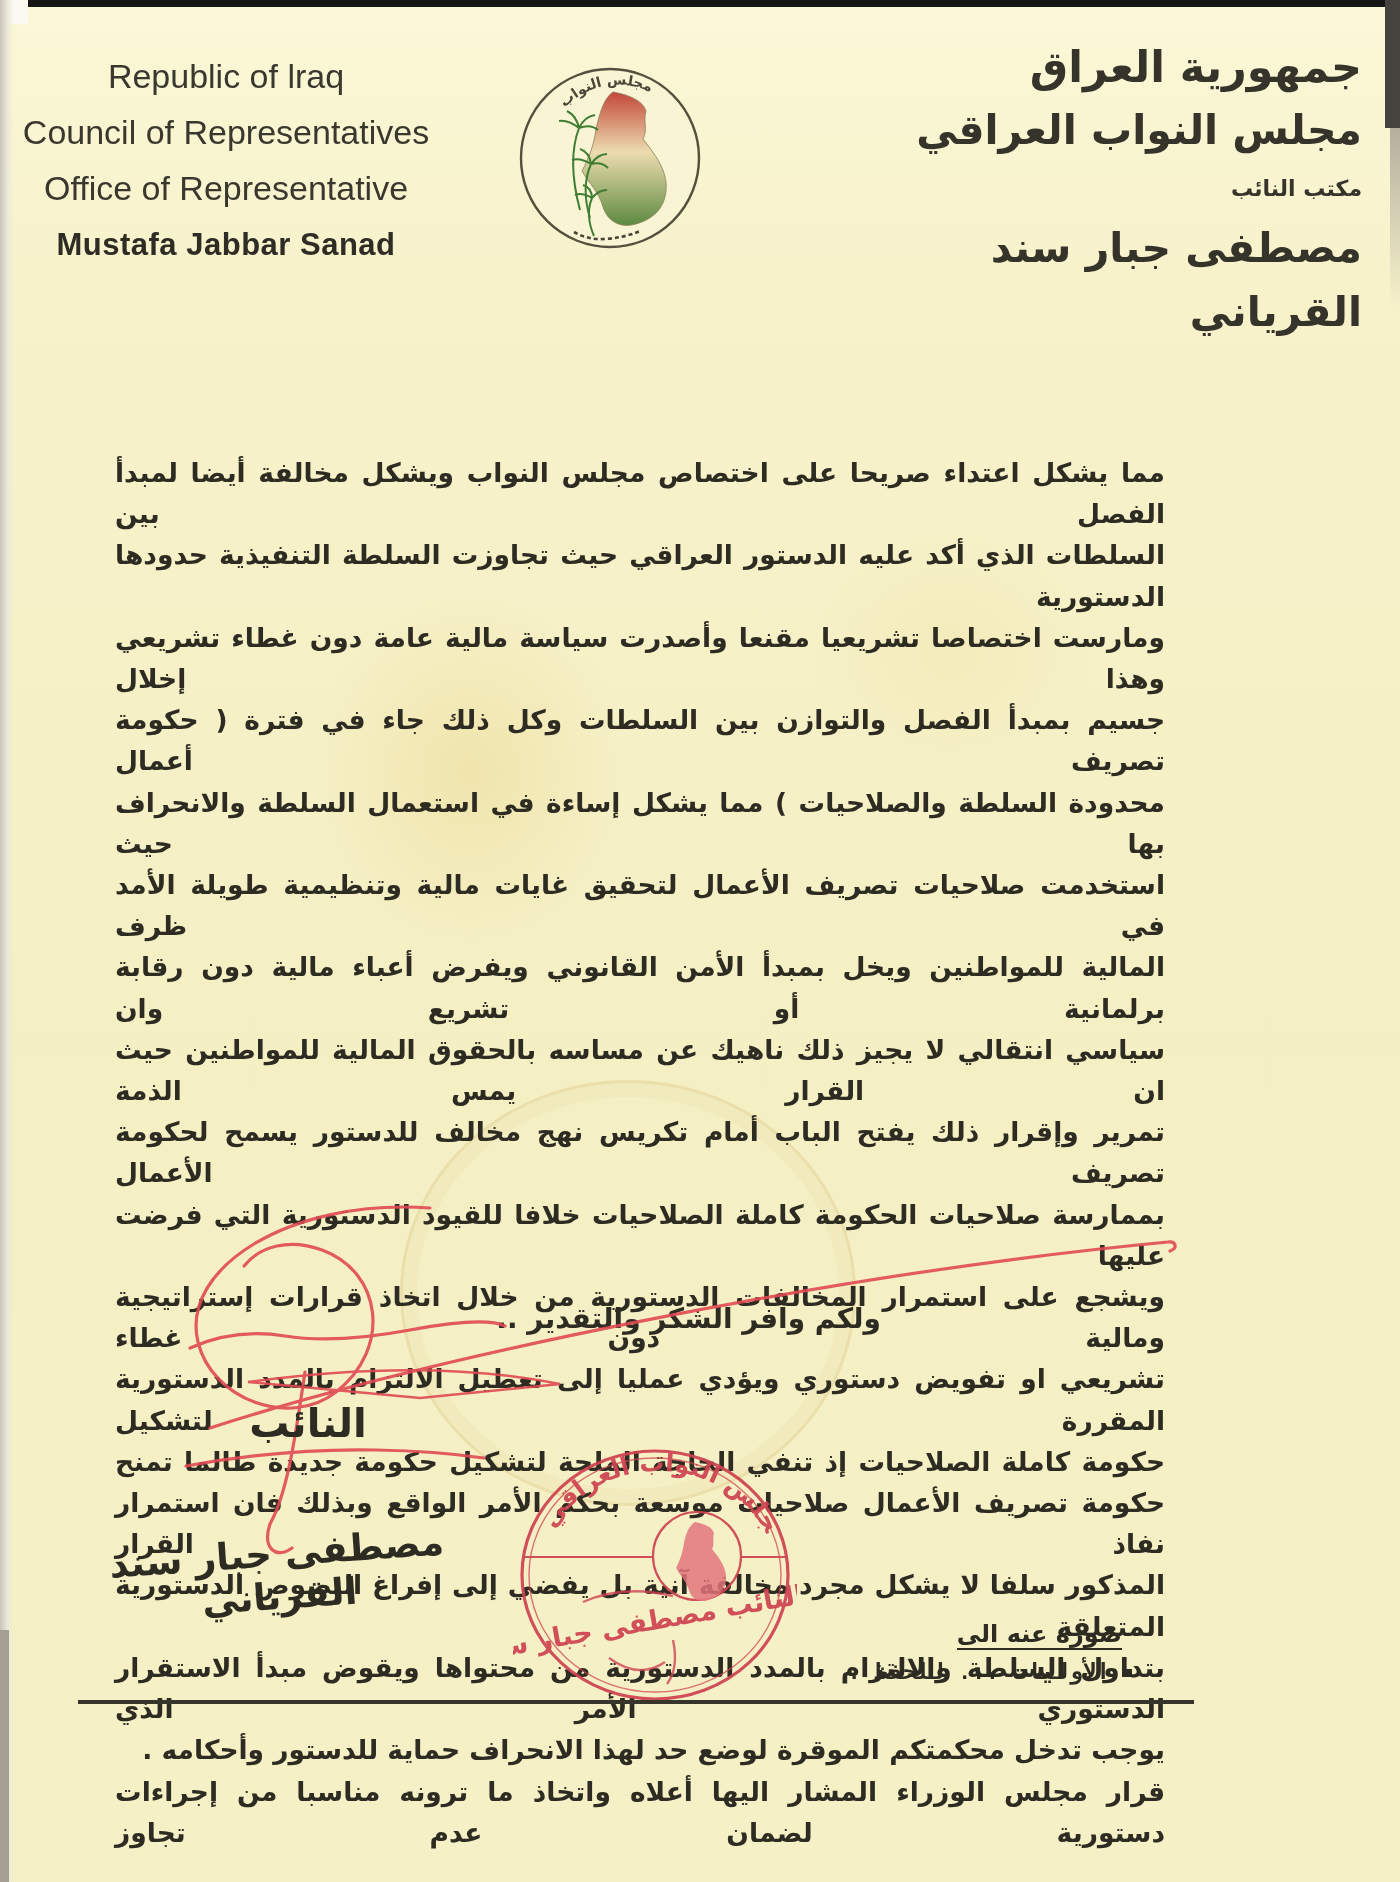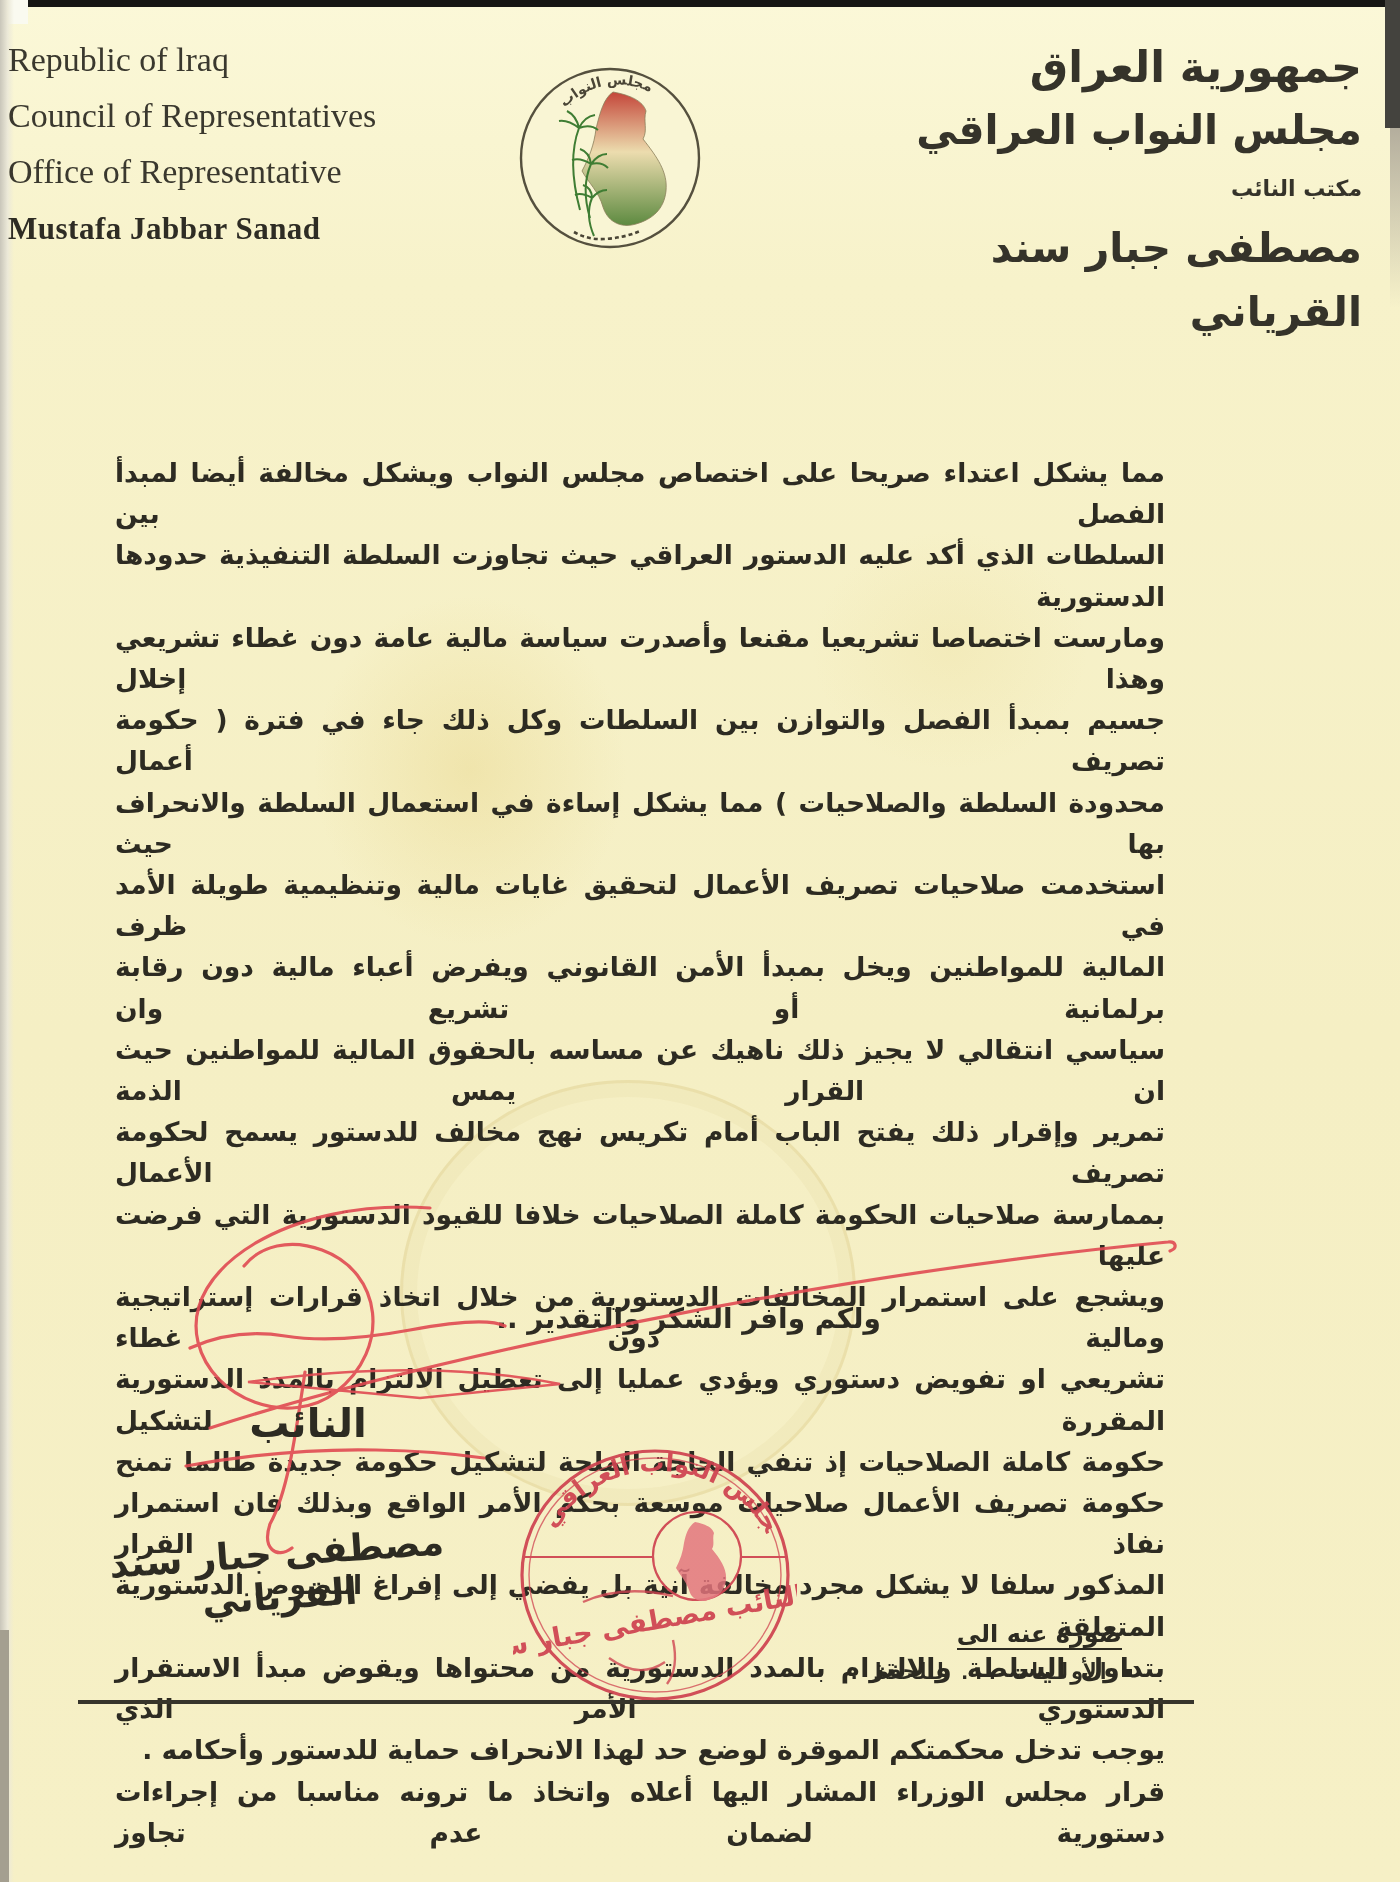--- a/index.html
+++ b/index.html
@@ -18,22 +18,22 @@
   .edge-bottomleft{position:absolute;left:0;top:1630px;width:9px;height:252px;background:#a49f90;}
   
   .stain1{position:absolute;left:300px;top:580px;width:340px;height:380px;border-radius:50%;
           background:radial-gradient(ellipse at center,rgba(226,202,112,.30),rgba(226,202,112,0) 65%);}
   .stain2{position:absolute;left:800px;top:520px;width:300px;height:260px;border-radius:50%;
           background:radial-gradient(ellipse at center,rgba(230,210,130,.18),rgba(230,210,130,0) 65%);}
   .watermark-ring{position:absolute;left:400px;top:1080px;width:450px;height:420px;border-radius:50%;
           border:3px solid rgba(196,168,78,.22);
           box-shadow:inset 0 0 0 14px rgba(196,168,78,.07);}
   
-  .en-head{position:absolute;left:8px;top:32px;width:436px;
-           font-family:Liberation Serif, serif;color:#3a382e;}
+  .en-head{position:absolute;left:8px;top:48px;width:436px;text-align:center;
+           font-family:Liberation Sans, sans-serif;color:#3a382e;}
   .en-head .l{font-size:34px;line-height:56px;}
   .en-head .nm{font-size:31px;line-height:58px;font-weight:bold;letter-spacing:.5px;color:#2e2c24;}
   
   .ar-head{position:absolute;right:38px;top:36px;width:540px;direction:rtl;text-align:right;
            color:#35332a;font-weight:bold;}
   .ar-head .a1{font-size:43px;line-height:62px;letter-spacing:-1px;}
   .ar-head .a2{font-size:41px;line-height:64px;letter-spacing:-1px;}
   .ar-head .a3{font-size:22px;line-height:54px;}
   .ar-head .a4{font-size:41px;line-height:64px;letter-spacing:-1px;}
   

